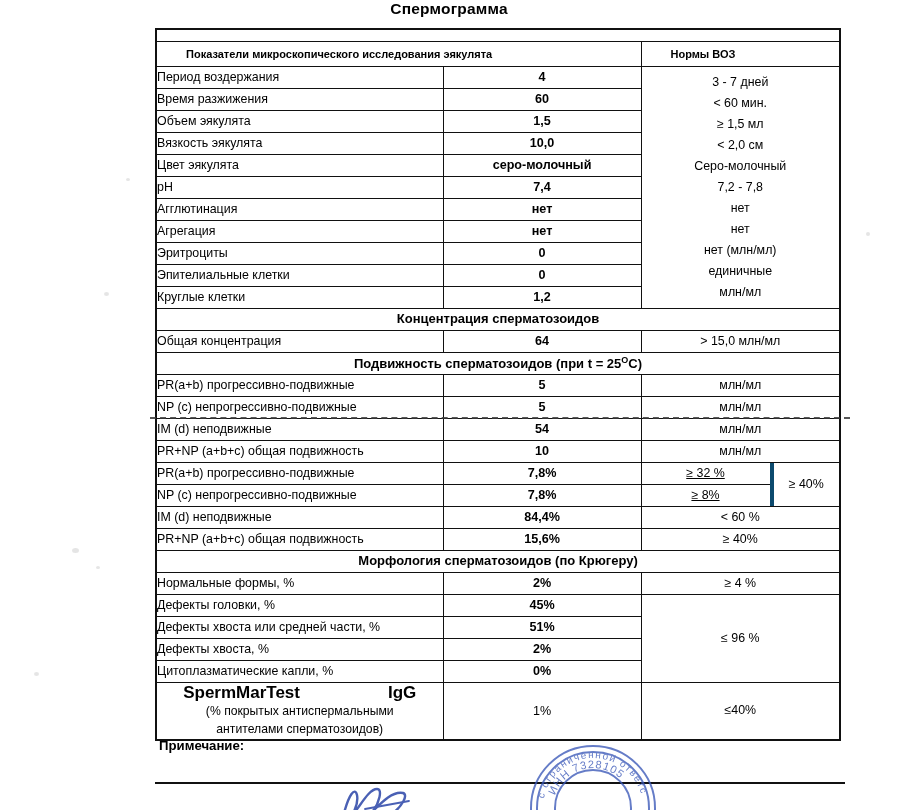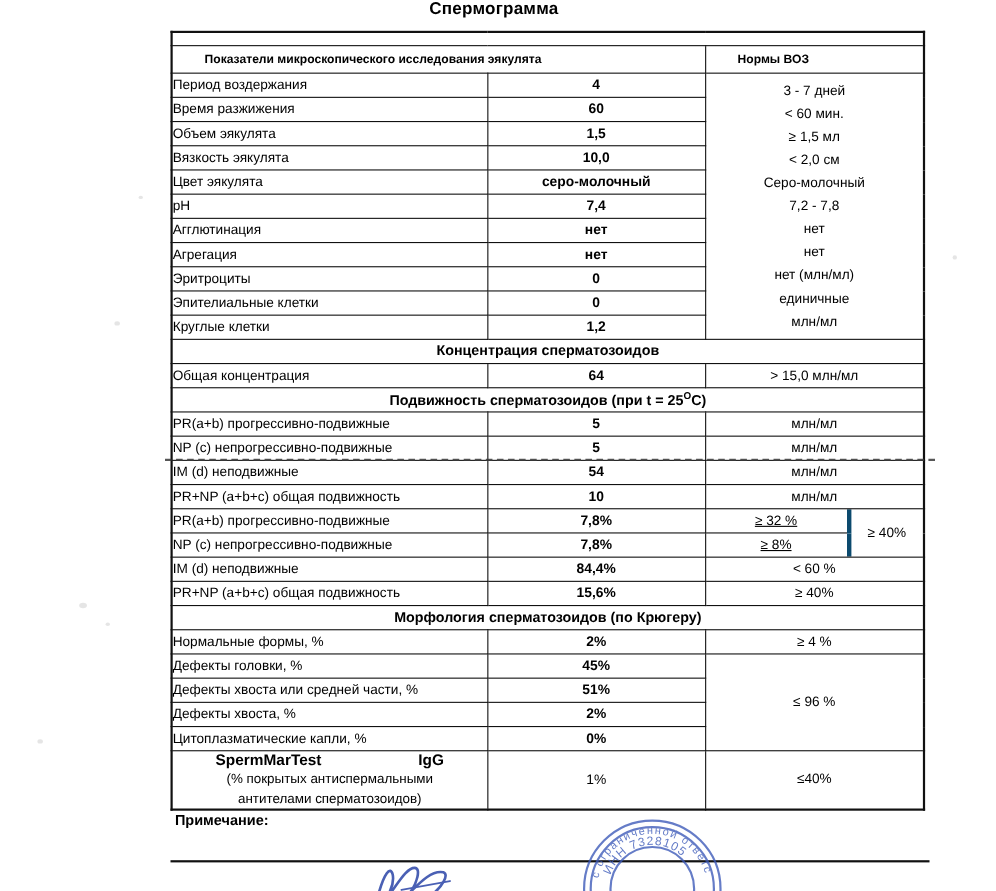--- a/index.html
+++ b/index.html
@@ -117,21 +117,21 @@
   .norm-split .ns-left {
     border-right: 4px solid #0c4a6e;
     width: 128px;
     text-decoration: underline;
   }
   .norm-split tr.ns-first .ns-left { border-bottom: 1px solid #111; }
 
   .marbox { height: 96px; }
   .marbox .mar-line1 {
     font-weight: bold;
-    font-size: 14px;
+    font-size: 17px;
     text-align: center;
     padding: 0 14px;
     display: flex;
     justify-content: center;
     gap: 88px;
   }
   .marbox .mar-sub {
     text-align: center;
     font-size: 12.2px;
     line-height: 1.5;

